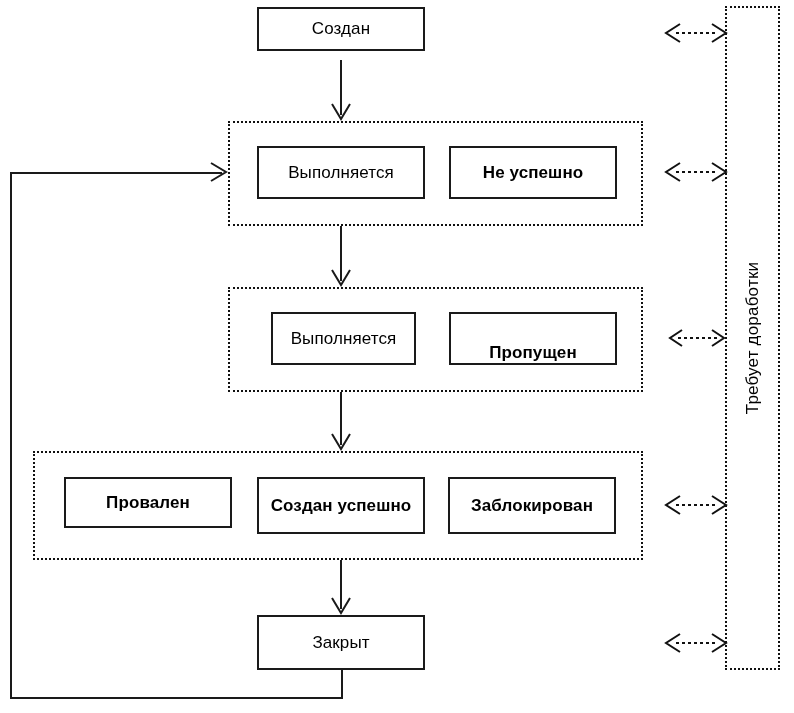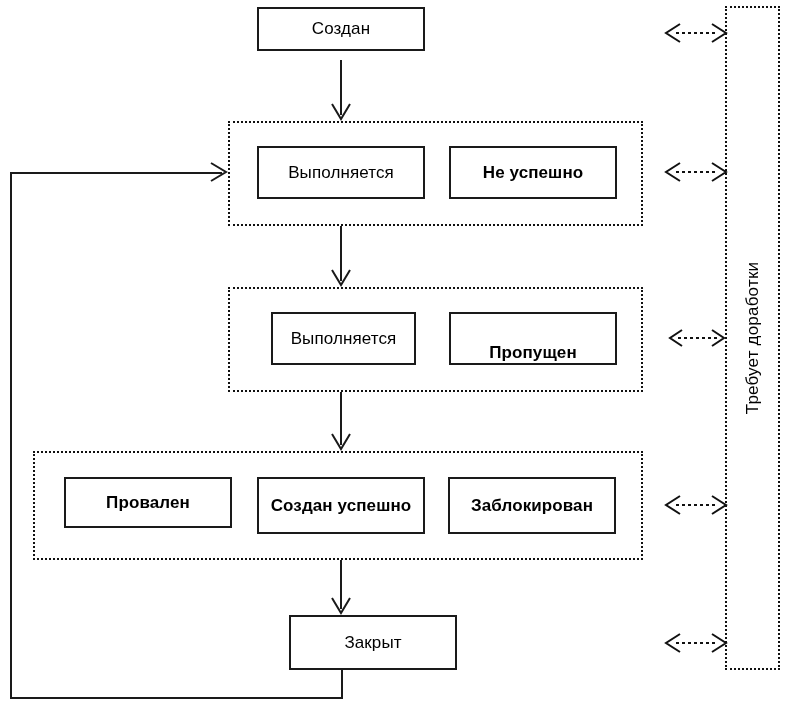--- a/index.html
+++ b/index.html
@@ -118,21 +118,21 @@
   </div>
 
   <div class="node bold" style="left:257px; top:477px; width:168px; height:57px;">
     <span>Создан успешно</span>
   </div>
 
   <div class="node bold" style="left:448px; top:477px; width:168px; height:57px;">
     <span>Заблокирован</span>
   </div>
 
-  <div class="node" style="left:257px; top:615px; width:168px; height:55px;margin-left:32px;">
+  <div class="node" style="left:257px; top:615px; width:168px; height:55px;">
     <span>Закрыт</span>
   </div>
 
   <div class="side-panel" style="left:725px; top:6px; width:55px; height:664px;">
     <span class="side-panel-label">Требует доработки</span>
   </div>
 
   <div class="vline" style="left:341px; top:670px; height:29px;"></div>
 
   <div class="hline" style="left:10px; top:697px; width:333px;"></div>

